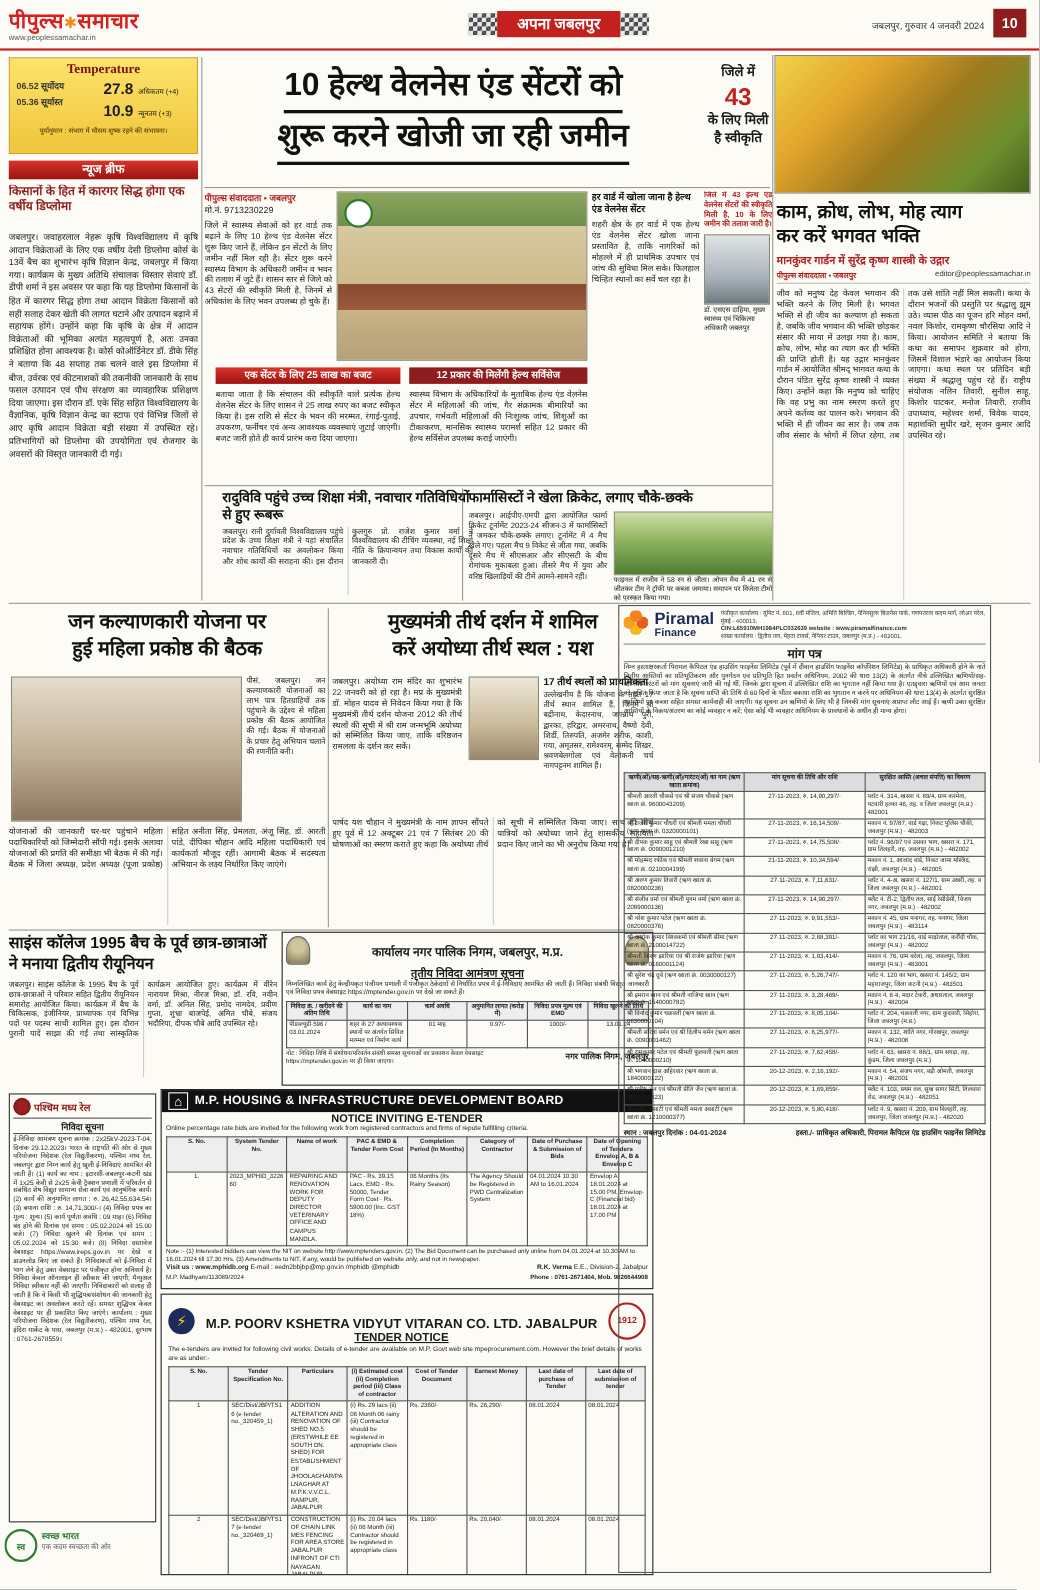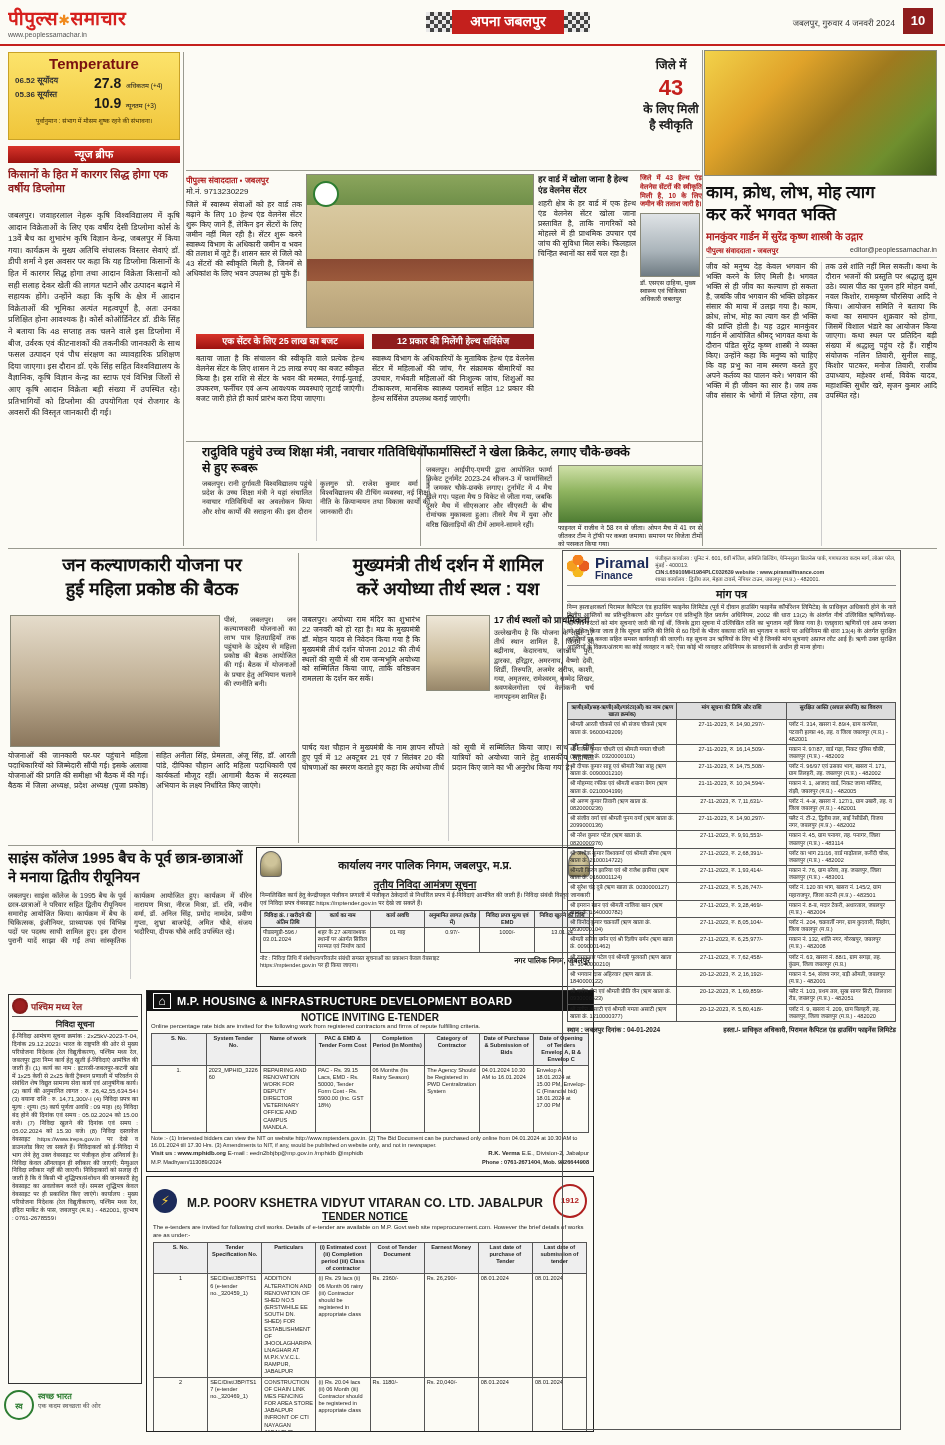--- a/index.html
+++ b/index.html
@@ -57,38 +57,42 @@
     <div class="box" style="left:358px;top:10px;width:300px;height:24px;display:flex;align-items:center;justify-content:center;gap:0;">
       <span class="checker"></span>
       <span style="background:#c4201d;color:#ffffff;font-size:14px;font-weight:bold;padding:2px 18px;height:20px;line-height:18px;">अपना जबलपुर</span>
       <span class="checker"></span>
     </div>
     <div class="box r" style="left:740px;top:17px;width:155px;height:14px;font-size:8.5px;color:#333;">जबलपुर, गुरुवार 4 जनवरी 2024</div>
     <div class="box c" style="left:903px;top:8px;width:30px;height:26px;background:#8f1d1d;color:#fff;font-size:13px;font-weight:bold;line-height:26px;">10</div>
   </div>
 
   <div class="box" style="left:8px;top:52px;width:172px;height:88px;border:1px solid #c9a227;background:linear-gradient(180deg,#fce36b,#f0c53a);">
-    <div class="c b" style="font-size:15px;color:#7a1010;padding-top:2px;">Temperature</div>
+    <div class="c b" style="font-size:12px;color:#7a1010;padding-top:2px;font-family:Liberation Serif, serif;">Temperature</div>
     <div style="display:flex;padding:2px 6px;">
       <div style="width:50%;">
         <div style="font-size:8px;font-weight:bold;color:#333;line-height:1.8;">06.52 सूर्योदय</div>
         <div style="font-size:8px;font-weight:bold;color:#333;line-height:1.8;">05.36 सूर्यास्त</div>
       </div>
       <div style="width:50%;">
         <div style="line-height:1.1;"><span style="font-size:14px;font-weight:bold;">27.8</span> <span style="font-size:6.5px;">अधिकतम (+4)</span></div>
         <div style="line-height:1.4;"><span style="font-size:14px;font-weight:bold;">10.9</span> <span style="font-size:6.5px;">न्यूनतम (+3)</span></div>
       </div>
     </div>
     <div class="c" style="font-size:6.3px;color:#402f05;padding:0 3px;">पूर्वानुमान : संभाग में मौसम शुष्क रहने की संभावना।</div>
   </div>
 
   <div class="box c redbar b" style="left:8px;top:146px;width:172px;height:17px;font-size:11px;line-height:17px;">न्यूज ब्रीफ</div>
   <div class="box b" style="left:8px;top:168px;width:172px;height:40px;font-size:11px;line-height:1.25;color:#8f1d1d;">किसानों के हित में कारगर सिद्ध होगा एक वर्षीय डिप्लोमा</div>
   <div class="box bt8 jt" style="left:8px;top:210px;width:172px;height:334px;">जबलपुर। जवाहरलाल नेहरू कृषि विश्वविद्यालय में कृषि आदान विक्रेताओं के लिए एक वर्षीय देसी डिप्लोमा कोर्स के 13वें बैच का शुभारंभ कृषि विज्ञान केन्द्र, जबलपुर में किया गया। कार्यक्रम के मुख्य अतिथि संचालक विस्तार सेवाएं डॉ. डीपी शर्मा ने इस अवसर पर कहा कि यह डिप्लोमा किसानों के हित में कारगर सिद्ध होगा तथा आदान विक्रेता किसानों को सही सलाह देकर खेती की लागत घटाने और उत्पादन बढ़ाने में सहायक होंगे। उन्होंने कहा कि कृषि के क्षेत्र में आदान विक्रेताओं की भूमिका अत्यंत महत्वपूर्ण है, अतः उनका प्रशिक्षित होना आवश्यक है। कोर्स कोऑर्डिनेटर डॉ. डीके सिंह ने बताया कि 48 सप्ताह तक चलने वाले इस डिप्लोमा में बीज, उर्वरक एवं कीटनाशकों की तकनीकी जानकारी के साथ फसल उत्पादन एवं पौध संरक्षण का व्यावहारिक प्रशिक्षण दिया जाएगा। इस दौरान डॉ. एके सिंह सहित विश्वविद्यालय के वैज्ञानिक, कृषि विज्ञान केन्द्र का स्टाफ एवं विभिन्न जिलों से आए कृषि आदान विक्रेता बड़ी संख्या में उपस्थित रहे। प्रतिभागियों को डिप्लोमा की उपयोगिता एवं रोजगार के अवसरों की विस्तृत जानकारी दी गई।</div>
 
+  <div class="box c" style="left:186px;top:56px;width:452px;height:110px;">
+    <span style="display:inline-block;font-size:29px;font-weight:bold;color:#111;border-bottom:3px solid #111;padding-bottom:2px;line-height:1.45;">10 हेल्थ वेलनेस एंड सेंटरों को</span><br>
+    <span style="display:inline-block;font-size:29px;font-weight:bold;color:#111;border-bottom:3px solid #111;padding-bottom:2px;line-height:1.45;">शुरू करने खोजी जा रही जमीन</span>
+  </div>
 
   <div class="box c b" style="left:642px;top:58px;width:58px;height:110px;font-size:12px;line-height:1.3;">
     <span>जिले में</span>
     <div style="font-size:22px;color:#c4201d;font-weight:bold;">43</div>
     <span>के लिए मिली है स्वीकृति</span>
   </div>
 
   <div class="ph photo-deity" style="left:704px;top:50px;width:233px;height:126px;"></div>
 
   <div class="rule-h" style="left:186px;top:170px;width:514px;"></div>

